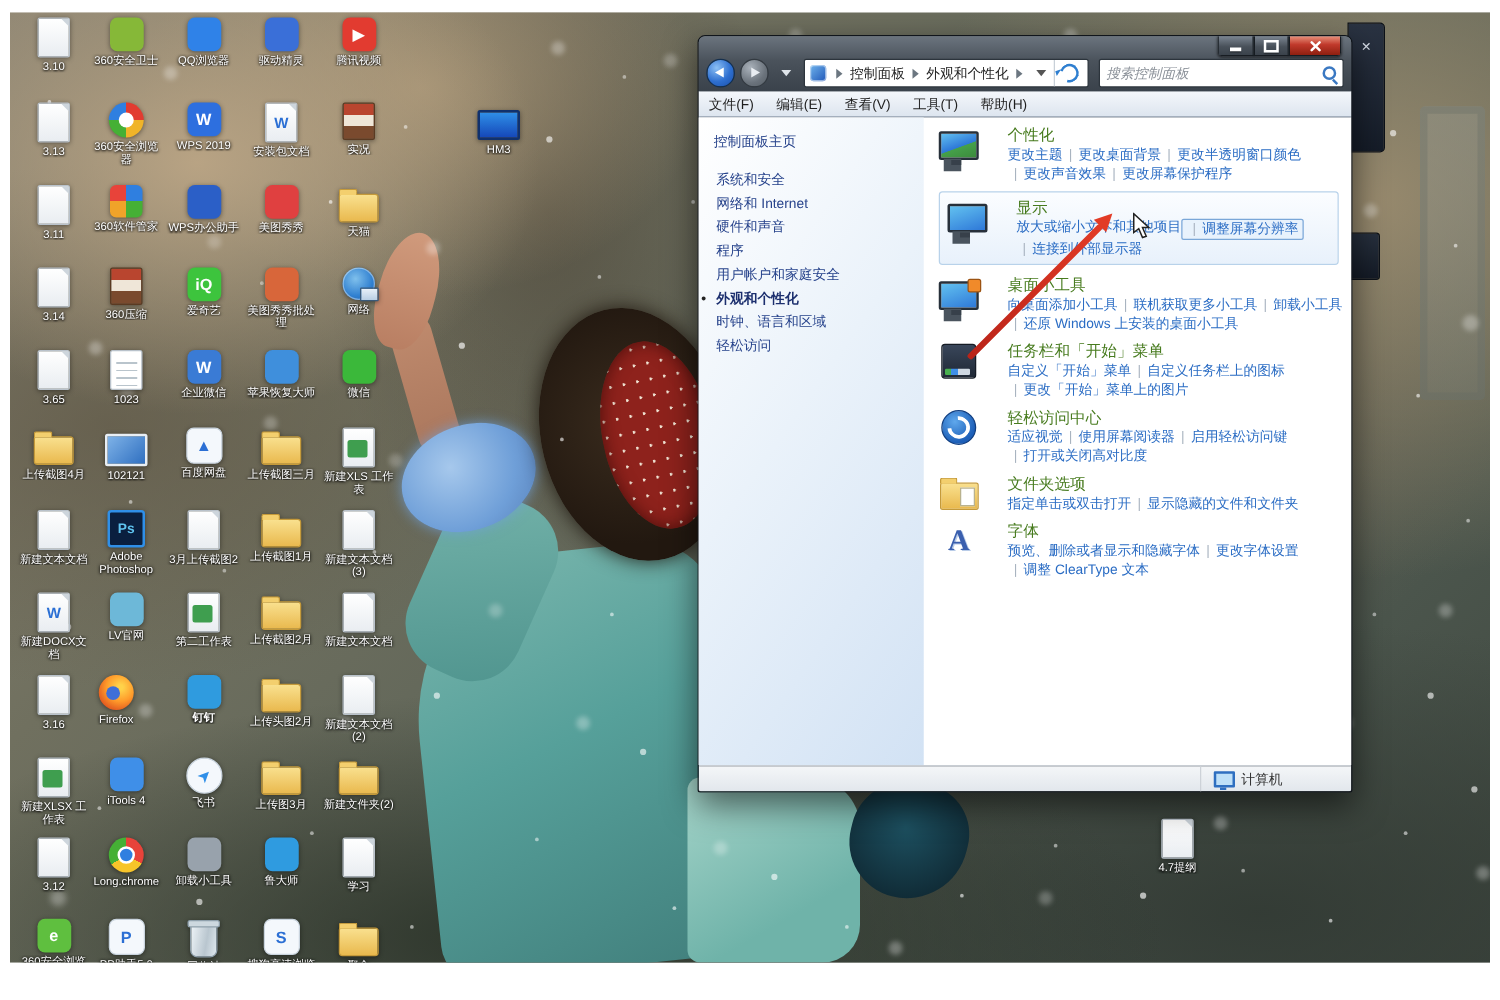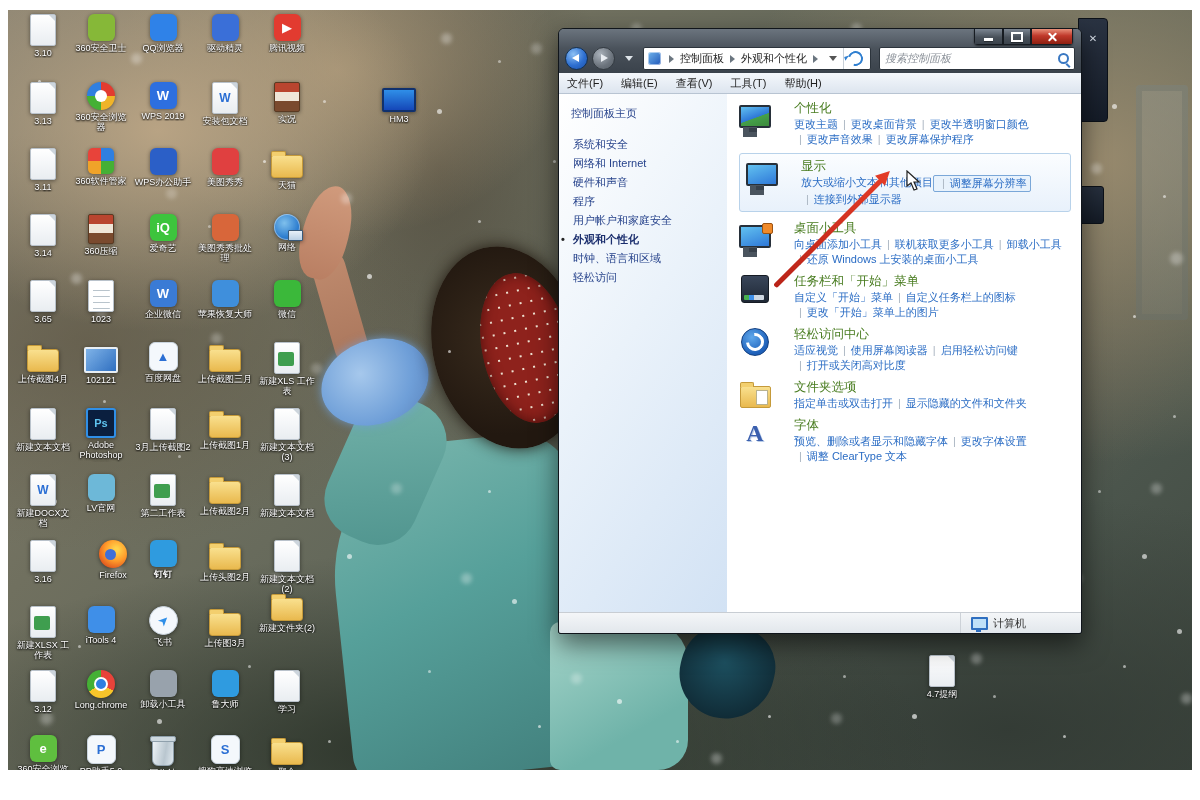--- a/index.html
+++ b/index.html
@@ -142,21 +142,21 @@
   .refresh-glyph::after{content:"";position:absolute;left:-4px;top:-1px;border-style:solid;border-width:4px 5px 0 0;border-color:#2f7fd0 transparent transparent transparent;transform:rotate(12deg);}
   .searchbox{width:184px;height:21px;background:#fff;border:1px solid #2c343c;border-radius:2px;display:flex;align-items:center;
     padding:0 5px;flex:0 0 auto;}
   .search-text{flex:1;font-size:11px;font-style:italic;color:#8a9098;white-space:nowrap;overflow:hidden;}
   .mag{width:7px;height:7px;border:2px solid #3a78c2;border-radius:50%;position:relative;flex:0 0 auto;}
   .mag::after{content:"";position:absolute;left:7px;top:8px;width:5px;height:2px;background:#3a78c2;transform:rotate(45deg);transform-origin:0 0;}
   .menubar{height:20px;background:linear-gradient(#f4f7fb,#dde5ef);border-bottom:1px solid #b8c4d2;display:flex;align-items:center;
     padding:0 8px;gap:18px;font-size:11px;color:#1e1e1e;}
   .menu-item{cursor:default;}
   .win-content{flex:1;display:flex;background:#fff;min-height:0;}
-  .sidebar{width:156px;flex:0 0 auto;padding:12px 0 0 12px;font-size:11px;color:#26428b;
+  .sidebar{width:156px;flex:0 0 auto;padding:12px 12px 0 12px;font-size:11px;color:#26428b;
     background:linear-gradient(125deg,#ffffff 0%,#eaf2fa 45%,#d2e2f4 100%);}
   .sb-home{margin-bottom:16px;cursor:pointer;}
   .sb-item{margin-bottom:5px;line-height:14px;cursor:pointer;position:relative;padding-left:2px;}
   .sb-item[data-active]{font-weight:bold;color:#1c2f6e;}
   .sb-item[data-active]::before{content:"\2022";position:absolute;left:-10px;color:#222;}
   .mainarea{flex:1;padding:6px 6px 0 12px;min-width:0;}
   .cp-section{display:flex;gap:23px;margin-bottom:6px;}
   .cp-section.hl{background:linear-gradient(#fbfdff,#e8f1fb);border:1px solid #b8d2ea;border-radius:3px;
     padding:4px 6px;margin-right:4px;margin-bottom:8px;}
   .sec-icon{width:32px;height:32px;flex:0 0 auto;position:relative;display:flex;align-items:center;justify-content:center;}
@@ -504,21 +504,21 @@
         <span class="dlabel">新建文本文档</span>
       </div>
 
       <div class="dicon" data-kind="doc" title="3.16" style="left: 6px; top: 530px;">
         <span class="dglyph">
           <i class="gly"></i>
         </span>
         <span class="dlabel">3.16</span>
       </div>
 
-      <div class="dicon" data-kind="firefox" title="Firefox" style="left: 76px; top: 530px;">
+      <div class="dicon" data-kind="firefox" title="Firefox" style="left: 56px; top: 530px;">
         <span class="dglyph">
           <i class="gly"></i>
         </span>
         <span class="dlabel">Firefox</span>
       </div>
 
       <div class="dicon" data-kind="app" title="钉钉" style="left: 126px; top: 530px; font-weight: bold;">
         <span class="dglyph" style="background: rgb(47, 155, 223);">
           <i class="gly"></i>
         </span>
@@ -560,21 +560,21 @@
         <span class="dlabel">飞书</span>
       </div>
 
       <div class="dicon" data-kind="folder" title="上传图3月" style="left: 188px; top: 596px;">
         <span class="dglyph">
           <i class="gly"></i>
         </span>
         <span class="dlabel">上传图3月</span>
       </div>
 
-      <div class="dicon" data-kind="folder" title="新建文件夹(2)" style="left: 250px; top: 581px;">
+      <div class="dicon" data-kind="folder" title="新建文件夹(2)" style="left: 250px; top: 596px;">
         <span class="dglyph">
           <i class="gly"></i>
         </span>
         <span class="dlabel">新建文件夹(2)</span>
       </div>
 
       <div class="dicon" data-kind="doc" title="3.12" style="left: 6px; top: 660px;">
         <span class="dglyph">
           <i class="gly"></i>
         </span>

